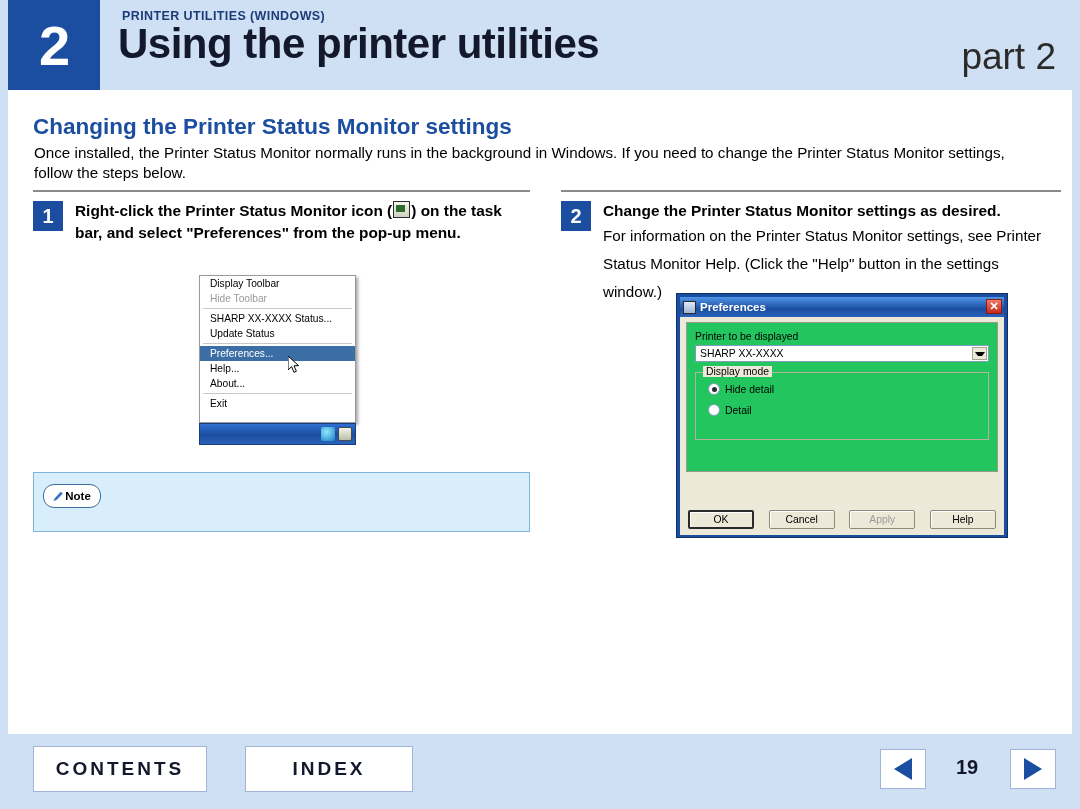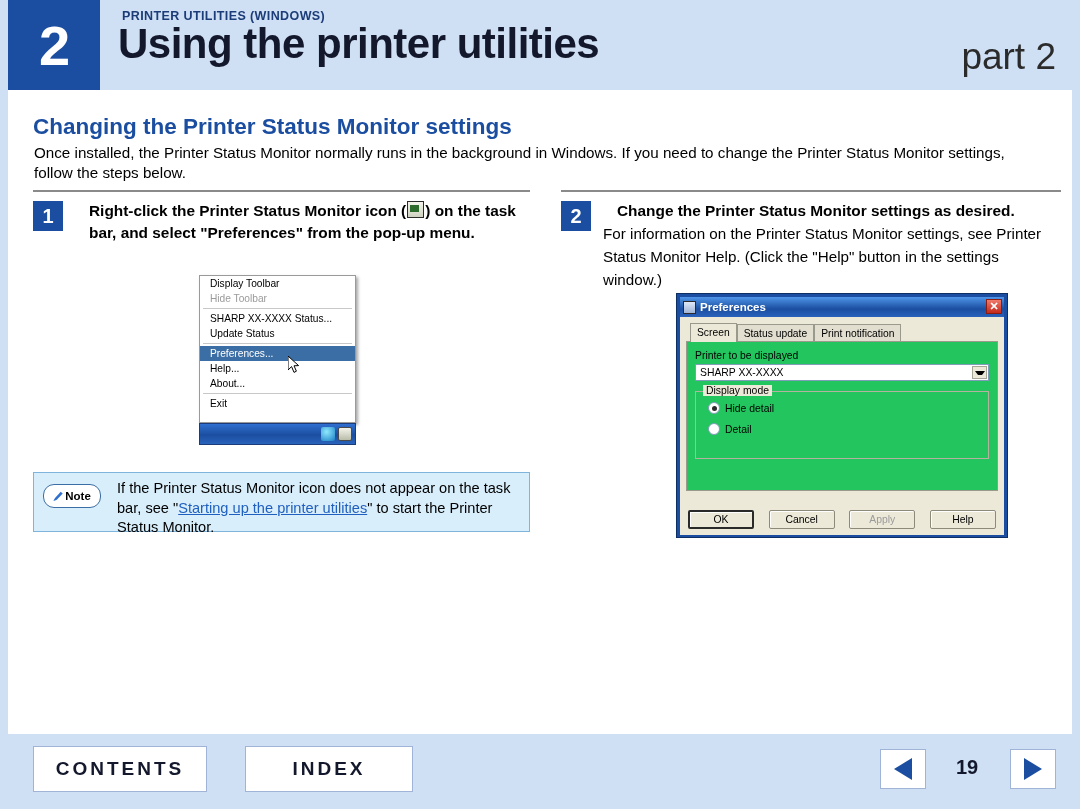--- a/index.html
+++ b/index.html
@@ -121,30 +121,30 @@
     height: 30px;
     background: #1b4ea0;
     color: #ffffff;
     font-size: 20px;
     font-weight: bold;
     display: flex;
     align-items: center;
     justify-content: center;
   }
   .step-text {
-    margin-left: 56px;
+    margin-left: 42px;
     font-size: 15.4px;
     font-weight: bold;
     line-height: 21.5px;
     color: #000000;
   }
   .step-body {
     margin-left: 42px;
     font-size: 15.2px;
-    line-height: 23px;
+    line-height: 28px;
     color: #000000;
   }
   .inline-icon {
     display: inline-block;
     width: 15px;
     height: 15px;
     vertical-align: -2px;
     border: 1px solid #2a2a2a;
     background: linear-gradient(#f4f4ec, #cfd2c0);
     position: relative;
@@ -566,44 +566,38 @@
         <div class="tray-ico mon"></div>
       </div>
     </div>
   </div>
 
   <div class="note-box">
     <div class="note-badge">
       <span class="pencil"></span>
       <span>Note</span>
     </div>
-    <div class="note-text"><span>If the Printer Status Monitor icon does not appear on the task bar, see "</span><span class="note-link">Starting up the printer utilities</span><span>" to start the Printer Status Monitor.</span></div>
   </div>
 
   <div class="col-right">
     <div class="step-rule"></div>
     <div class="step-head">
       <div class="step-num">2</div>
       <div class="step-text">Change the Printer Status Monitor settings as desired.</div>
       <div class="step-body">For information on the Printer Status Monitor settings, see Printer Status Monitor Help. (Click the "Help" button in the settings window.)</div>
     </div>
   </div>
 
   <div class="dialog-shot">
     <div class="dlg-title">
       <div class="dlg-title-ico"></div>
       <div class="dlg-title-text">Preferences</div>
       <div class="dlg-close">✕</div>
     </div>
     <div class="dlg-body">
-      <div class="tabs">
-        <div class="tab active">Screen</div>
-        <div class="tab">Status update</div>
-        <div class="tab">Print notification</div>
-      </div>
       <div class="tab-panel">
         <div class="fld-label">Printer to be displayed</div>
         <div class="combo">
           <span>SHARP XX-XXXX</span>
           <div class="combo-arrow">
               <span class="arrow-dn"></span>
             </div>
         </div>
         <div class="group">
           <div class="group-legend">Display mode</div>

